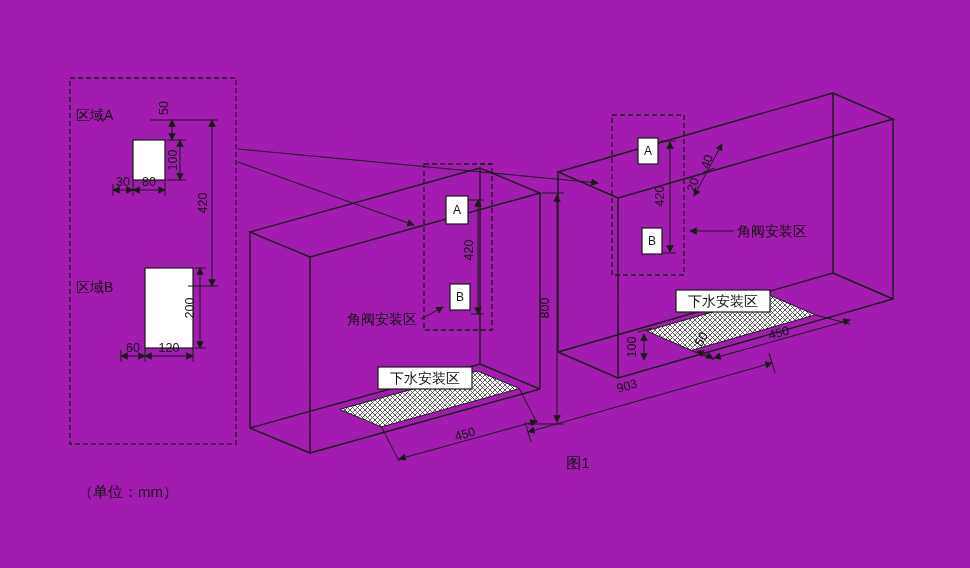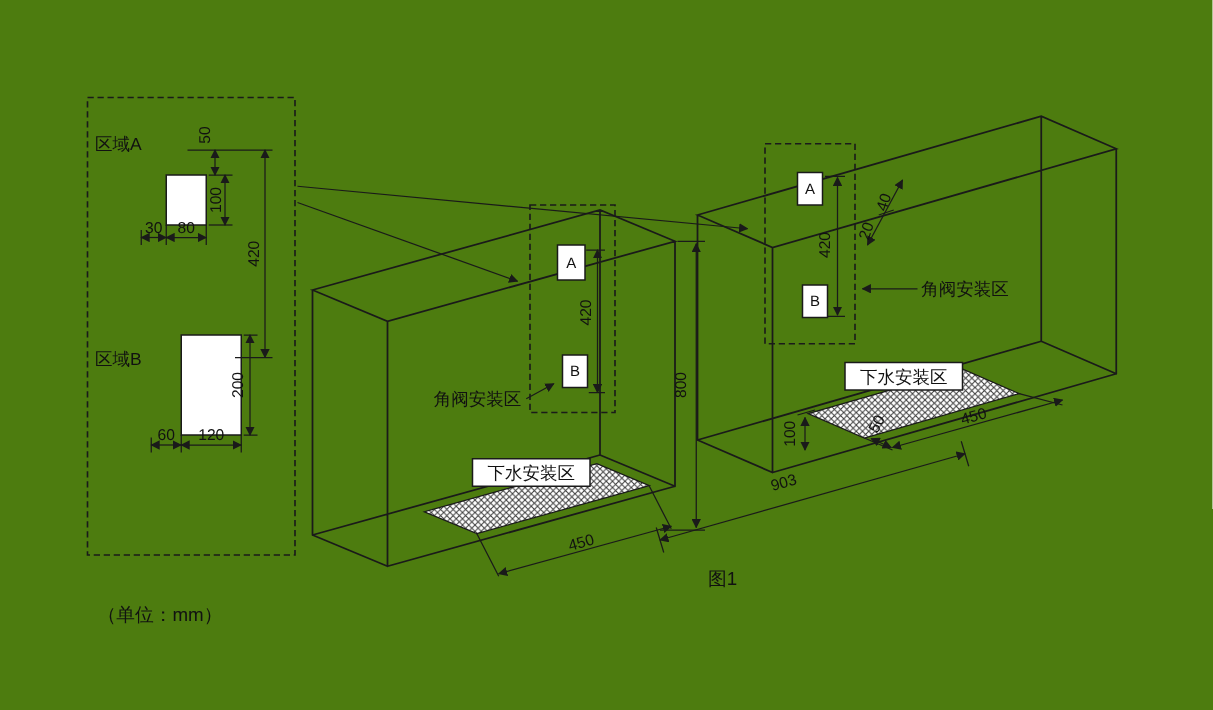--- a/index.html
+++ b/index.html
@@ -1,16 +1,16 @@
 <!DOCTYPE html>
 <html><head>
 <meta charset="utf-8">
 <style>
   html,body{margin:0;padding:0;background:#ffffff;}
-  .stage{width:970px;height:568px;position:relative;background:#4d7c0f;overflow:hidden;}
+  .stage{width:970px;height:568px;position:relative;background:#a21caf;overflow:hidden;}
   svg{display:block;}
   svg text{font-family:"Liberation Sans","DejaVu Sans",sans-serif;fill:#111;}
   .dim{font-size:12.5px;}
   .cjk{font-size:14px;}
   .cjk-big{font-size:15px;}
   .ab{font-size:12px;}
   .edge{stroke:#1a1a1a;stroke-width:1.4;fill:none;stroke-linecap:round;}
   .thin{stroke:#1a1a1a;stroke-width:1;fill:none;}
   .dashed{stroke:#1a1a1a;stroke-width:1.3;fill:none;stroke-dasharray:5 3;}
   .box{stroke:#1a1a1a;stroke-width:1.2;fill:#ffffff;}

